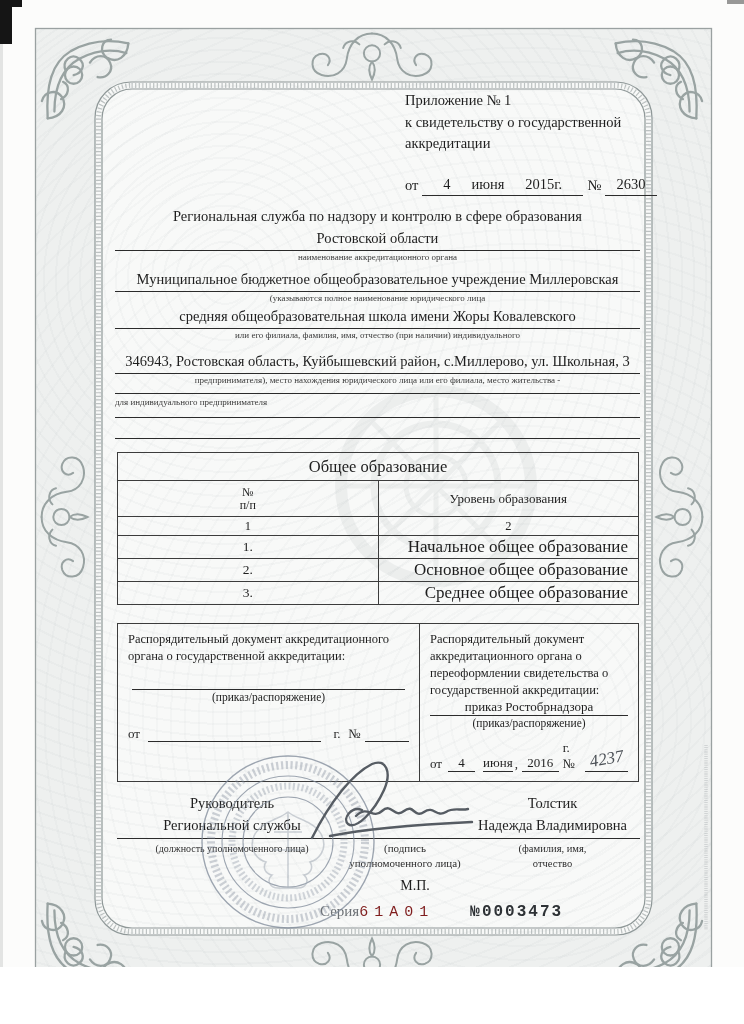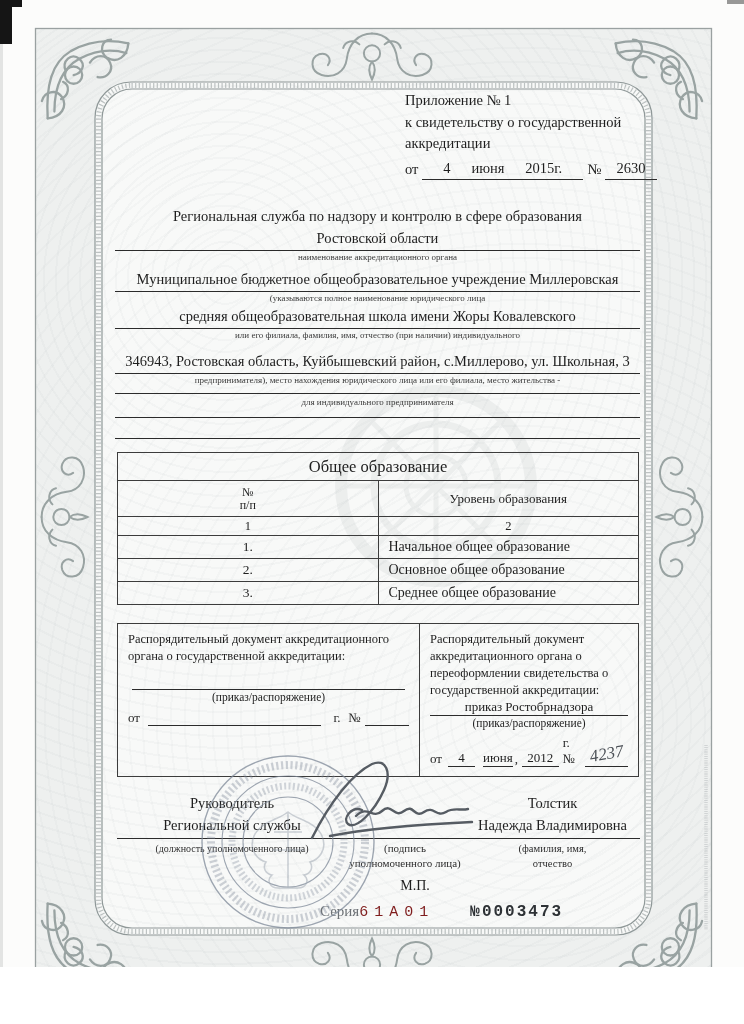--- a/index.html
+++ b/index.html
@@ -13,37 +13,37 @@
   .texture{
     position:absolute;left:36px;top:29px;width:675px;height:961px;pointer-events:none;
     background:
       repeating-radial-gradient(circle at 28% 26%, rgba(150,160,165,0.06) 0 2px, transparent 2px 12px),
       repeating-radial-gradient(circle at 72% 72%, rgba(150,160,165,0.05) 0 2px, transparent 2px 14px);
   }
   
   .abs{position:absolute;}
   .hdr{left:405px;top:90px;width:252px;font-size:14.5px;line-height:21.5px;}
   .hdr-date{display:flex;align-items:flex-end;margin-top:3px;}
-  .u{border-bottom:1px solid #2b2b2b;}
+  .u{border-bottom:1px solid #2b2b2b;margin-top:16px;}
   .hdr-date .grp{flex:1;display:flex;justify-content:space-evenly;margin:0 4px;}
   .hdr-date .num{width:52px;text-align:center;margin-left:4px;}
   .field{left:115px;width:525px;text-align:center;}
   .field .val{font-size:14.5px;line-height:21px;border-bottom:1px solid #2b2b2b;padding-bottom:1px;}
   .field .cap{font-size:9px;color:#3a3a3a;padding-top:1px;}
   .blank-line{left:115px;width:525px;height:0;border-bottom:1px solid #2b2b2b;}
-  .mini-cap{left:115px;width:525px;text-align:center;font-size:9px;color:#3a3a3a;}
+  .mini-cap{left:115px;width:525px;text-align:left;font-size:9px;color:#3a3a3a;}
   
   .edu{left:117px;top:452px;width:522px;border-collapse:collapse;table-layout:fixed;}
   .edu td{border:1.3px solid #3c3c3c;padding:0 10px;vertical-align:middle;}
   .edu .t-title{text-align:center;font-size:16.5px;height:27px;}
   .edu .t-h1{width:38px;text-align:center;font-size:12px;line-height:13px;height:35px;padding:0 2px;}
   .edu .t-h2{text-align:center;font-size:13px;}
   .edu .t-i{text-align:center;font-size:12.5px;height:18px;}
   .edu .t-n{text-align:center;font-size:13.5px;height:22px;}
-  .edu .t-v{text-align:left;font-size:14px;}
+  .edu .t-v{text-align:right;font-size:17px;}
   
   .orders{left:117px;top:623px;width:522px;border-collapse:collapse;table-layout:fixed;}
   .orders td{border:1.3px solid #3c3c3c;vertical-align:top;padding:7px 10px 9px 10px;}
   .orders .lc{width:281px;}
   .ord-title{font-size:12.5px;line-height:17px;}
   .ord-doc{font-size:13px;text-align:center;border-bottom:1px solid #2b2b2b;}
   .ord-cap{font-size:11.5px;text-align:center;padding-top:1px;}
   .ord-row{display:flex;align-items:flex-end;font-size:13px;margin-top:6px;}
   .ord-row .sp{margin:0 4px;}
   .ord-row .u{text-align:center;}
@@ -217,21 +217,21 @@
       </td>
       <td>
         <div class="ord-title">Распорядительный документ аккредитационного органа о переоформлении свидетельства о государственной аккредитации:</div>
         <div class="ord-doc">приказ Ростобрнадзора</div>
         <div class="ord-cap">(приказ/распоряжение)</div>
         <div class="ord-row">
           <span>от</span>
           <span class="u" style="width:28px;margin-left:6px;">4</span>
           <span class="u" style="flex:1;margin:0 2px 0 8px;">июня</span>
           <span>,</span>
-          <span class="u" style="width:38px;margin-left:4px;">2012</span>
+          <span class="u" style="width:38px;margin-left:4px;">2016</span>
           <span class="sp">г.№</span>
           <span class="u" style="width:44px;"><span class="hand">4237</span></span>
         </div>
       </td>
     </tr>
   </tbody>
     </table>
 
   <div class="abs sigcol" style="left:117px;width:230px;">
     <div>Руководитель</div>

